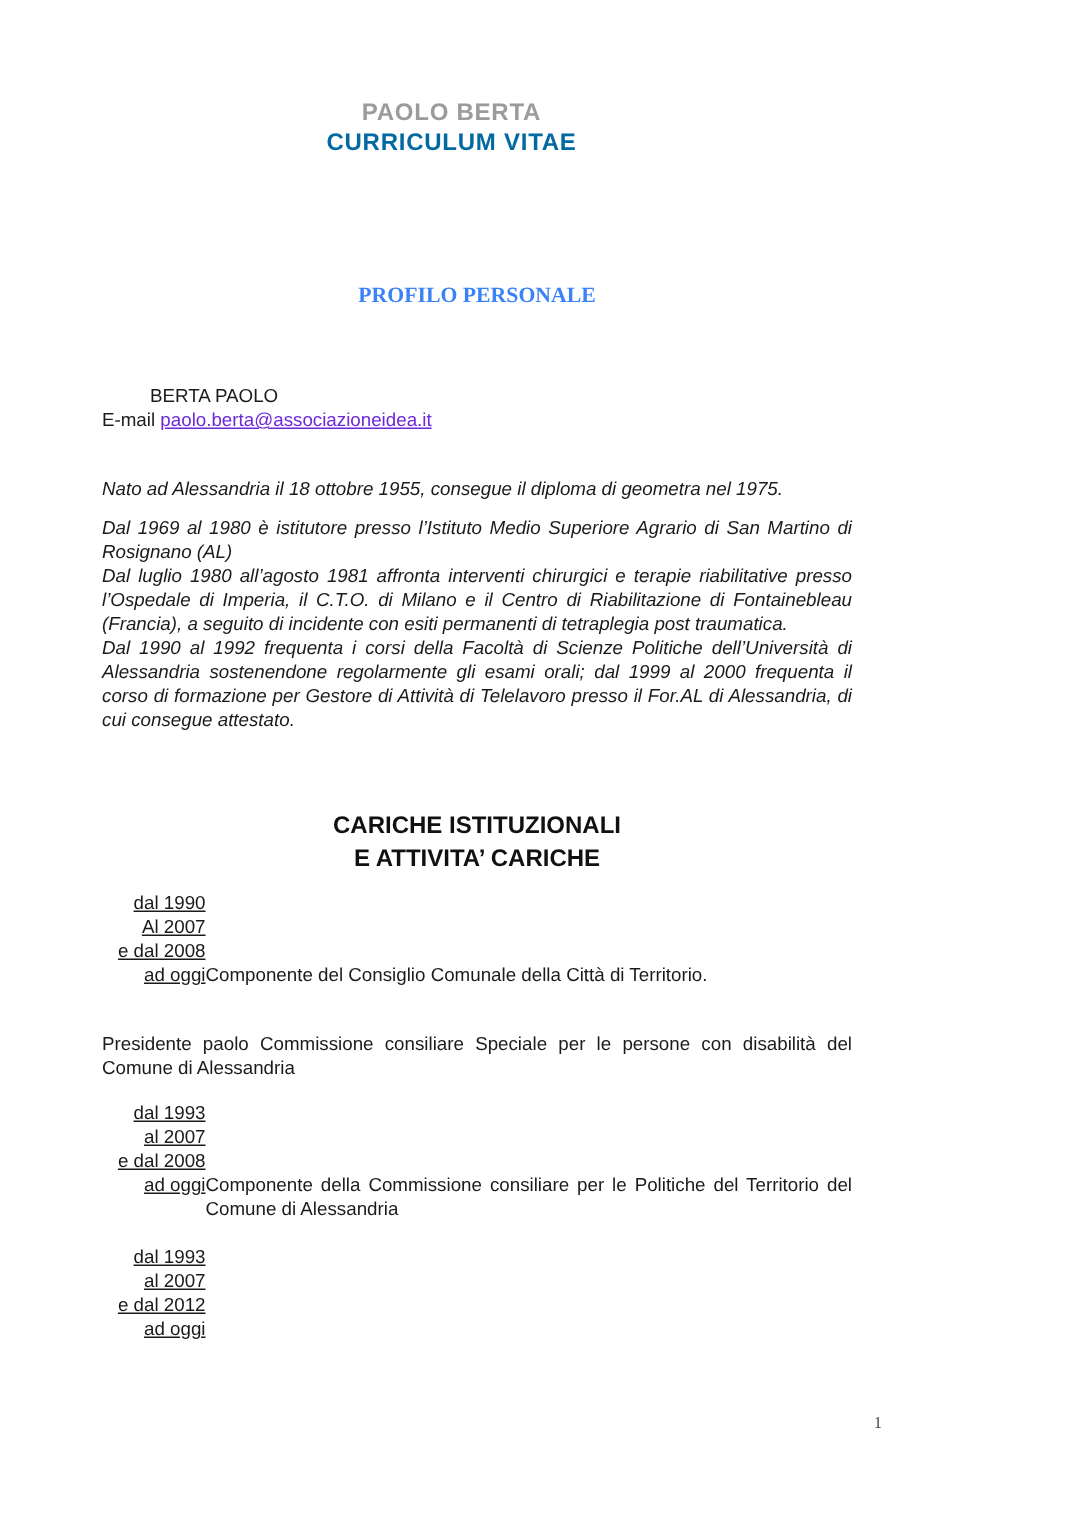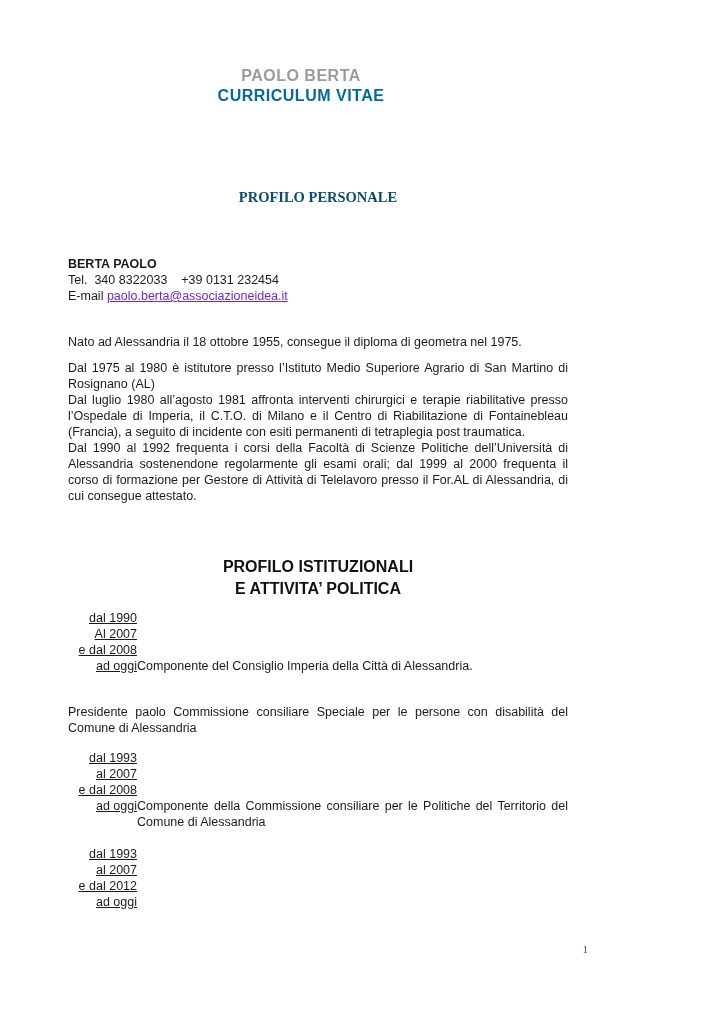--- a/index.html
+++ b/index.html
@@ -35,33 +35,33 @@
   .title-doc   { color: #0369a1; }
 
   
   .profile-heading {
     margin: 82px 0 0 0;
     text-align: center;
     font-family: "Liberation Serif", "DejaVu Serif", serif;
     font-weight: bold;
     font-size: 14.5px;
     line-height: 18px;
-    color: #0c4a6e;
+    color: #3b82f6;
   }
 
   
   .contact { margin-top: 50px; }
-  .contact-name { font-weight: bold; }
+  .contact-name { font-weight: normal; margin-left: 32px; }
   .contact a {
     color: #6d28d9;
     text-decoration: underline;
   }
 
   
-  .paragraphs { margin-top: 30px; }
+  .paragraphs { margin-top: 30px; font-style: italic; }
   .paragraphs p {
     margin: 0;
     text-align: justify;
   }
   .paragraphs p.after-gap { margin-bottom: 10px; }
 
   
   .career-heading {
     margin: 52px 0 0 0;
     text-align: center;
@@ -110,46 +110,45 @@
 
   <header class="title-block">
     <div class="title-name">PAOLO BERTA</div>
     <div class="title-doc">CURRICULUM VITAE</div>
   </header>
 
   <h2 class="profile-heading">PROFILO PERSONALE</h2>
 
   <div class="contact">
     <div class="contact-name">BERTA PAOLO</div>
-    <div>Tel. &nbsp;340 8322033 &nbsp; &nbsp;+39 0131 232454</div>
     <div><span>E-mail </span><a href="#">paolo.berta@associazioneidea.it</a></div>
   </div>
 
   <div class="paragraphs">
     <p class="after-gap">Nato ad Alessandria il 18 ottobre 1955, consegue il diploma di geometra nel 1975.</p>
-    <p>Dal 1975 al 1980 è istitutore presso l’Istituto Medio Superiore Agrario di San Martino di Rosignano (AL)</p>
+    <p>Dal 1969 al 1980 è istitutore presso l’Istituto Medio Superiore Agrario di San Martino di Rosignano (AL)</p>
     <p>Dal luglio 1980 all’agosto 1981 affronta interventi chirurgici e terapie riabilitative presso l’Ospedale di Imperia, il C.T.O. di Milano e il Centro di Riabilitazione di Fontainebleau (Francia), a seguito di incidente con esiti permanenti di tetraplegia post traumatica.</p>
     <p>Dal 1990 al 1992 frequenta i corsi della Facoltà di Scienze Politiche dell’Università di Alessandria sostenendone regolarmente gli esami orali; dal 1999 al 2000 frequenta il corso di formazione per Gestore di Attività di Telelavoro presso il For.AL di Alessandria, di cui consegue attestato.</p>
   </div>
 
   <h2 class="career-heading">
-    <span>PROFILO ISTITUZIONALI</span><br>
-    <span>E ATTIVITA’ POLITICA</span>
+    <span>CARICHE ISTITUZIONALI</span><br>
+    <span>E ATTIVITA’ CARICHE</span>
   </h2>
 
   <div class="entries">
 
     <div class="entry">
       <div class="entry-dates">
         <span>dal 1990</span>
         <span>Al 2007</span>
         <span>e dal 2008</span>
         <span>ad oggi</span>
       </div>
-      <div class="entry-desc offset-3">Componente del Consiglio Imperia della Città di Alessandria.</div>
+      <div class="entry-desc offset-3">Componente del Consiglio Comunale della Città di Territorio.</div>
     </div>
 
     <div class="entry">
       <div class="entry-desc offset-1 justify">Presidente paolo Commissione consiliare Speciale per le persone con disabilità del Comune di Alessandria</div>
     </div>
 
     <div class="entry">
       <div class="entry-dates">
         <span>dal 1993</span>
         <span>al 2007</span>

